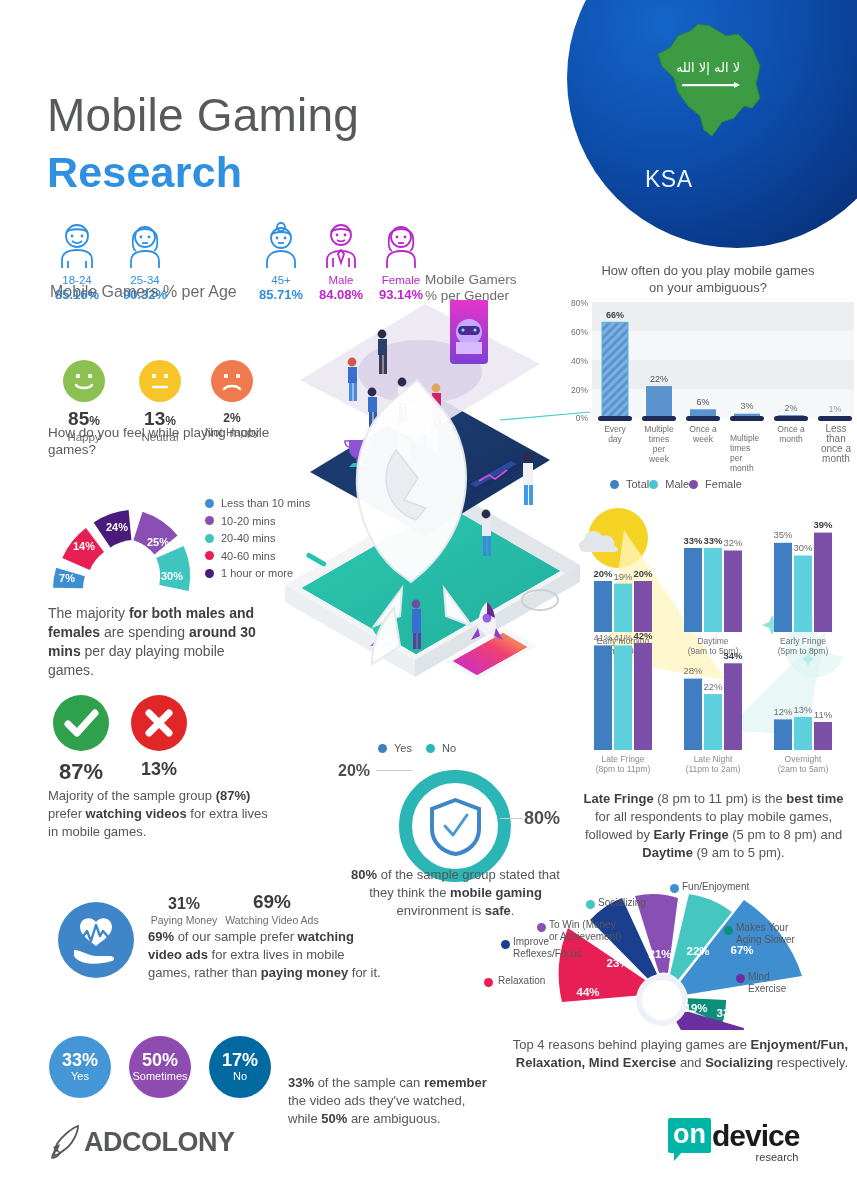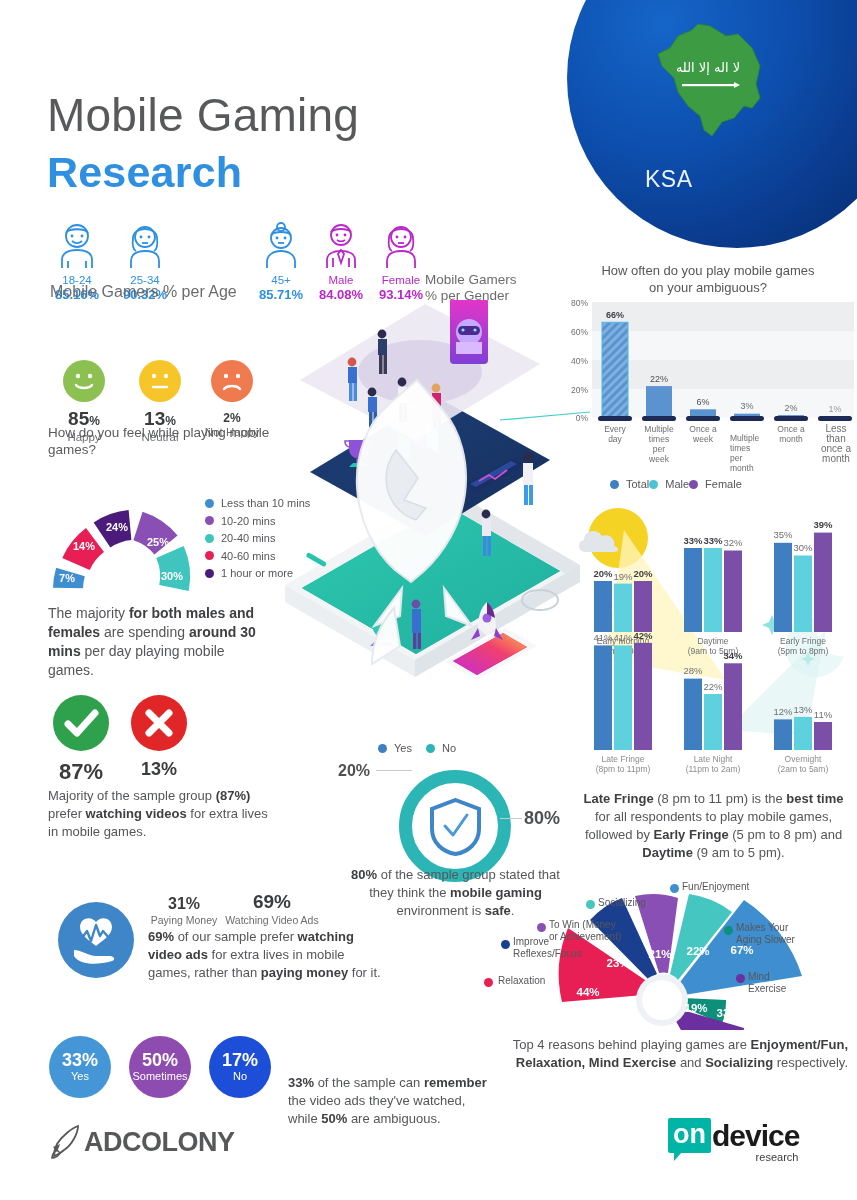--- a/index.html
+++ b/index.html
@@ -686,21 +686,21 @@
   </div>
 
   <div class="recall abs" style="left:49px;top:1036px;background:#4596d6;">
     <span class="n">33%</span>
     <span class="l">Yes</span>
   </div>
   <div class="recall abs" style="left:129px;top:1036px;background:#8e4bb0;">
     <span class="n">50%</span>
     <span class="l">Sometimes</span>
   </div>
-  <div class="recall abs" style="left:209px;top:1036px;background:#1d4ed8;">
+  <div class="recall abs" style="left:209px;top:1036px;background:#0369a1;">
     <span class="n">17%</span>
     <span class="l">No</span>
   </div>
   <div class="abs" id="recall-text">
     <b>33%</b> of the sample can <b>remember</b> the  video ads they've watched, while <b>50%</b> are ambiguous.
   </div>
 
   <div class="abs" id="ondevice">
     <span class="on">on</span>
     <span class="dev">device</span>

